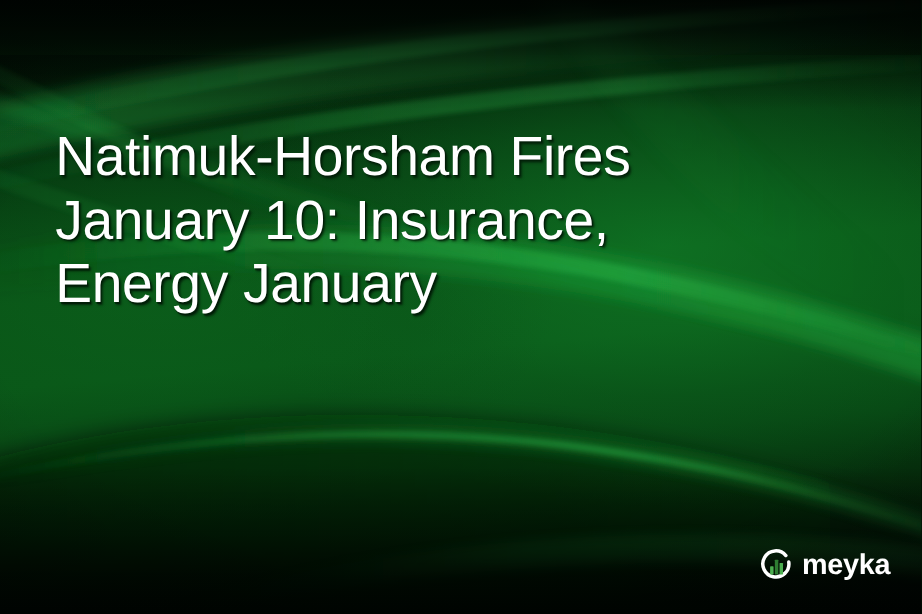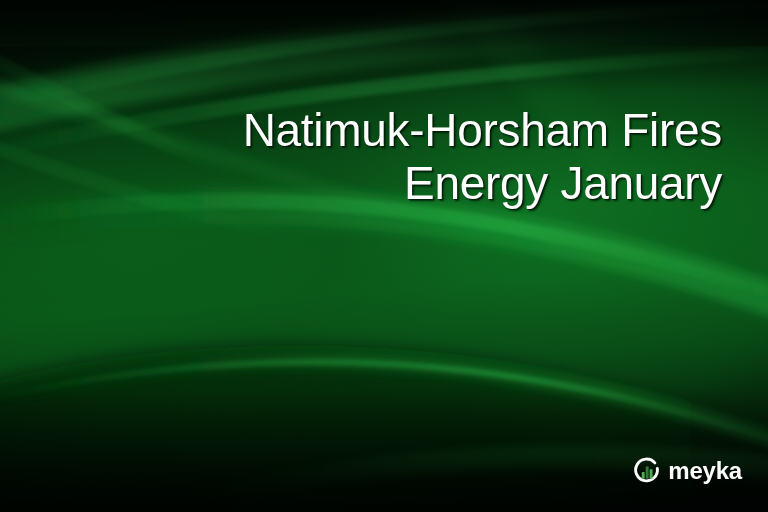--- a/index.html
+++ b/index.html
@@ -88,23 +88,23 @@
   .ribbons {
     position: absolute;
     inset: 0;
   }
   .ribbons svg { display:block; width:768px; height:512px; }
 
   
   .title-block {
     position: absolute;
     left: 0;
-    right: 0;
+    right: 16px;
     top: 104px;
-    text-align: right;
+    text-align: left;
     padding: 0 46px;
     box-sizing: border-box;
   }
   .title-line {
     color: #ffffff;
     font-size: 46px;
     line-height: 53px;
     font-weight: 400;
     letter-spacing: -0.3px;
     text-shadow:
@@ -210,20 +210,21 @@
       <path d="M 470 -20 C 560 60 640 150 768 232 L 768 300 C 612 206 522 106 436 -20 Z" fill="url(#rg4)" opacity="0.30" filter="url(#soft3)"></path>
     </svg>
   </div>
 
   <div class="bg-topdark"></div>
   <div class="bg-botdark"></div>
   <div class="bg-vignette"></div>
 
   <div class="title-block">
     <div class="title-line">Natimuk-Horsham Fires</div>
+    <div class="title-line">January 10: Insurance,</div>
     <div class="title-line">Energy January</div>
   </div>
 
   <div class="logo">
     <svg class="logo-mark" viewBox="0 0 32 32" xmlns="http://www.w3.org/2000/svg">
 
       <path d="M 24.4 7.4 A 11.6 11.6 0 1 0 27.0 13.2" fill="none" stroke="#ffffff" stroke-width="3.1" stroke-linecap="round"></path>
 
       <rect x="10.4" y="17.0" width="3.1" height="7.2" rx="0.5" fill="#4caf50"></rect>
       <rect x="14.6" y="11.2" width="3.1" height="13.0" rx="0.5" fill="#2e7d32"></rect>

